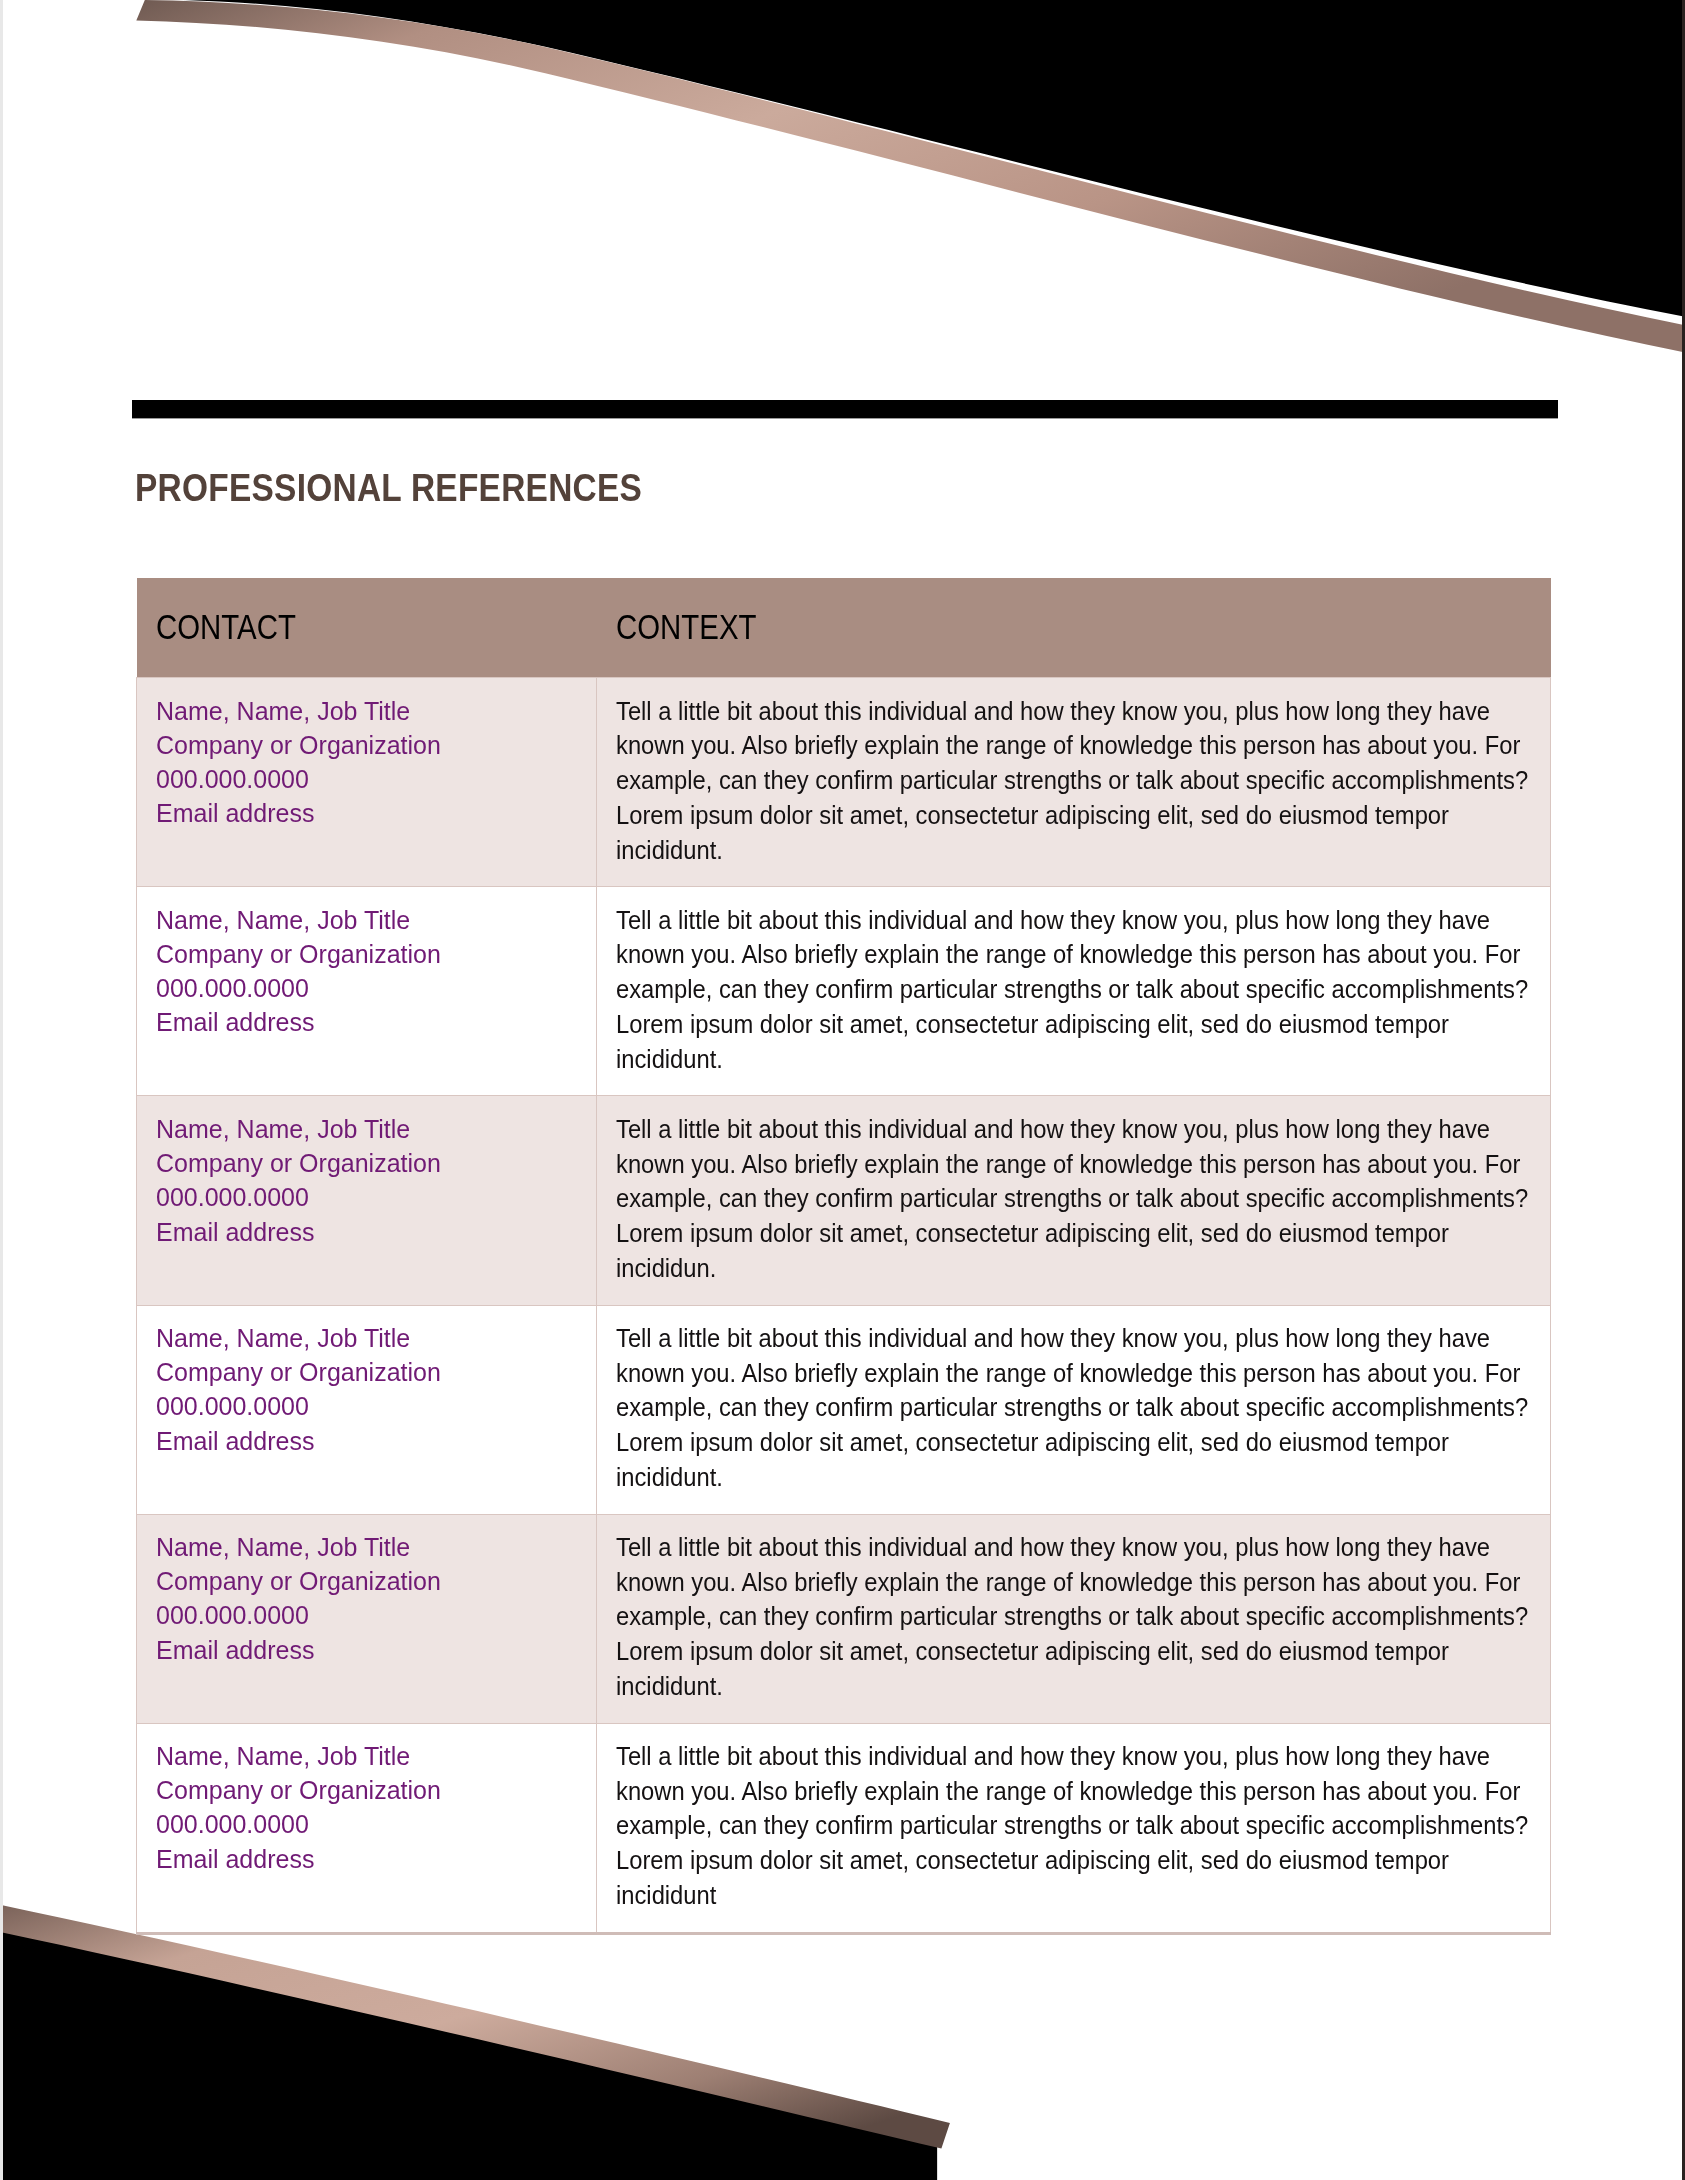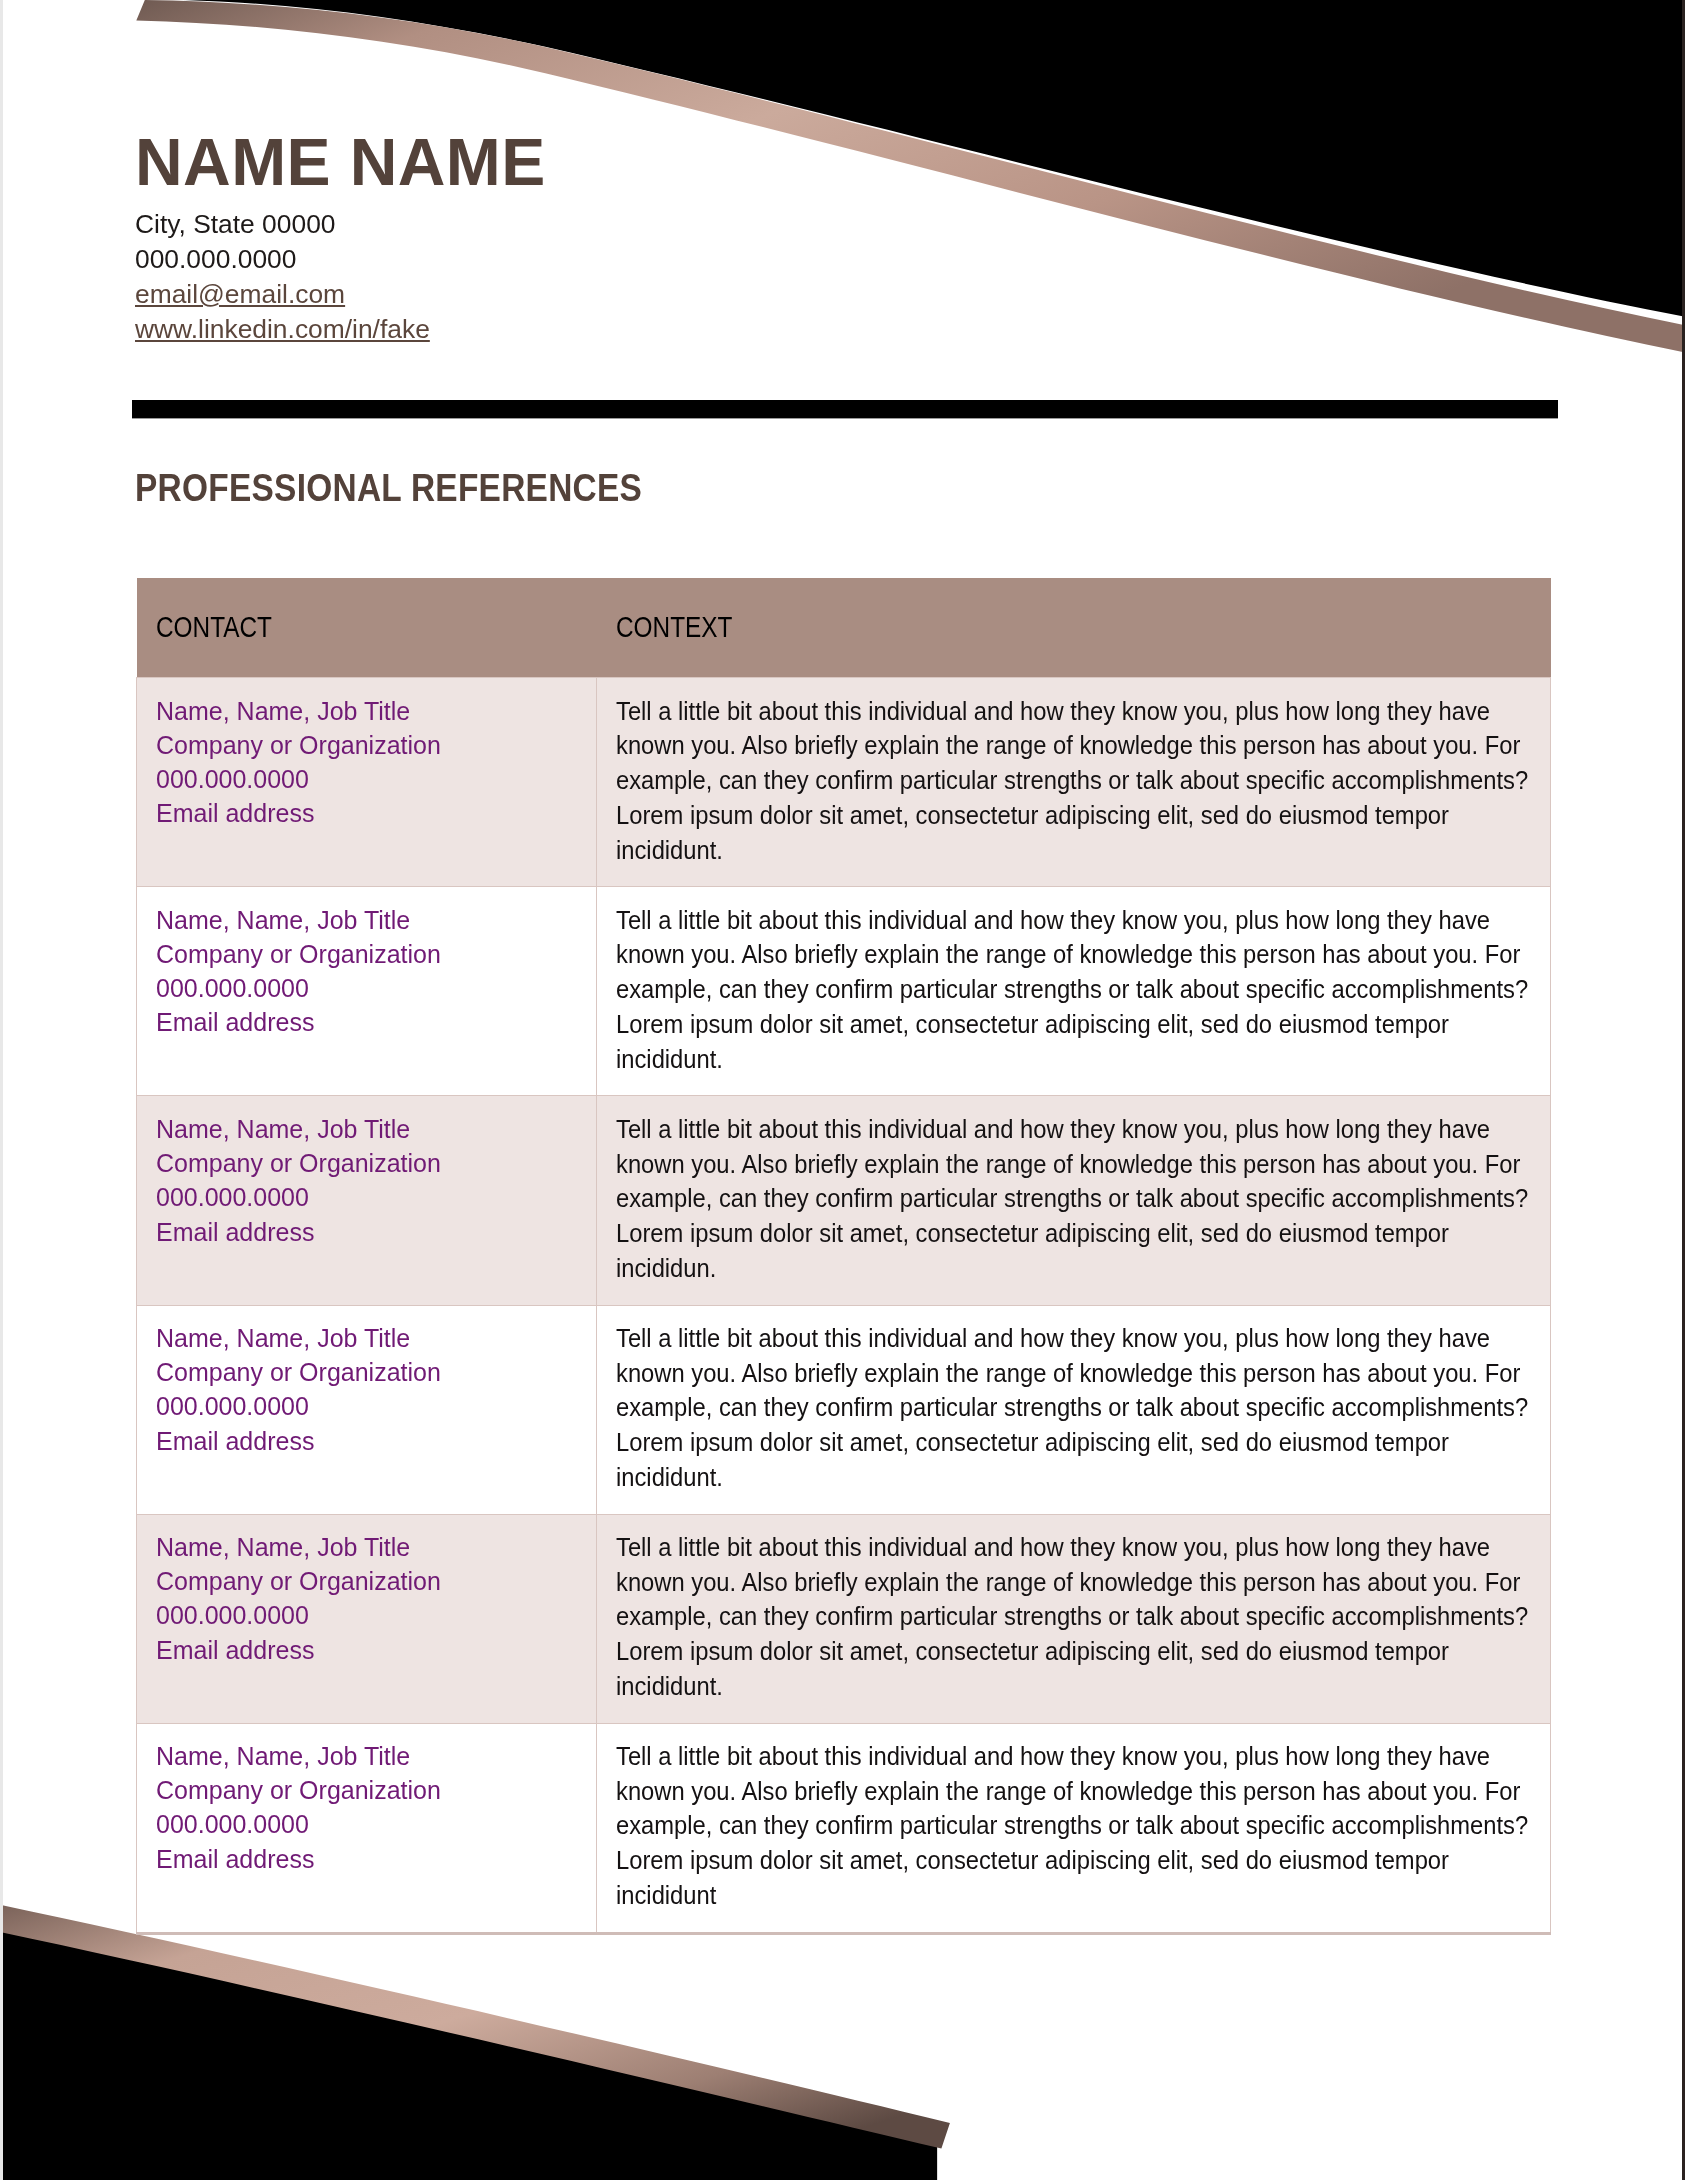--- a/index.html
+++ b/index.html
@@ -106,21 +106,21 @@
     border-collapse: collapse;
     table-layout: fixed;
   }
   #references-table col.col-contact { width: 460px; }
   #references-table col.col-context { width: 954px; }
 
   #references-table thead th {
     background: #a98d82;
     color: #000000;
     text-align: left;
-    font-size: 29px;
+    font-size: 35px;
     font-weight: normal;
     padding: 19px 19px 20.4px 19px;
     height: 60px;
     vertical-align: middle;
     transform-origin: left center;
     border: none;
   }
   #references-table thead th span.th-label {
     display: inline-block;
     transform: scaleX(0.84);
@@ -187,27 +187,20 @@
         <stop offset="100%" stop-color="#5d4a43"></stop>
       </linearGradient>
     </defs>
     <path d="M 0 120 C 330 190 760 290 1100 372 L 1100 420 L 0 420 Z" fill="#000000"></path>
     <path d="M 0 96 C 330 166 770 268 1115 352 L 1105 382 C 760 300 330 198 0 128 Z" fill="url(#roseBottom)"></path>
   </svg>
 
   <div id="page-edge-left"></div>
   <div id="page-edge-right"></div>
 
-  <div id="header-block">
-    <div id="candidate-name">NAME NAME</div>
-    <div class="contact-line">City, State 00000</div>
-    <div class="contact-line">000.000.0000</div>
-    <div class="contact-line"><span class="contact-link">email@email.com</span></div>
-    <div class="contact-line"><span class="contact-link">www.linkedin.com/in/fake</span></div>
-  </div>
 
   <div id="header-rule"></div>
 
   <div id="section-title">PROFESSIONAL REFERENCES</div>
 
   <table id="references-table">
     <colgroup>
       <col class="col-contact">
       <col class="col-context">
     </colgroup>

